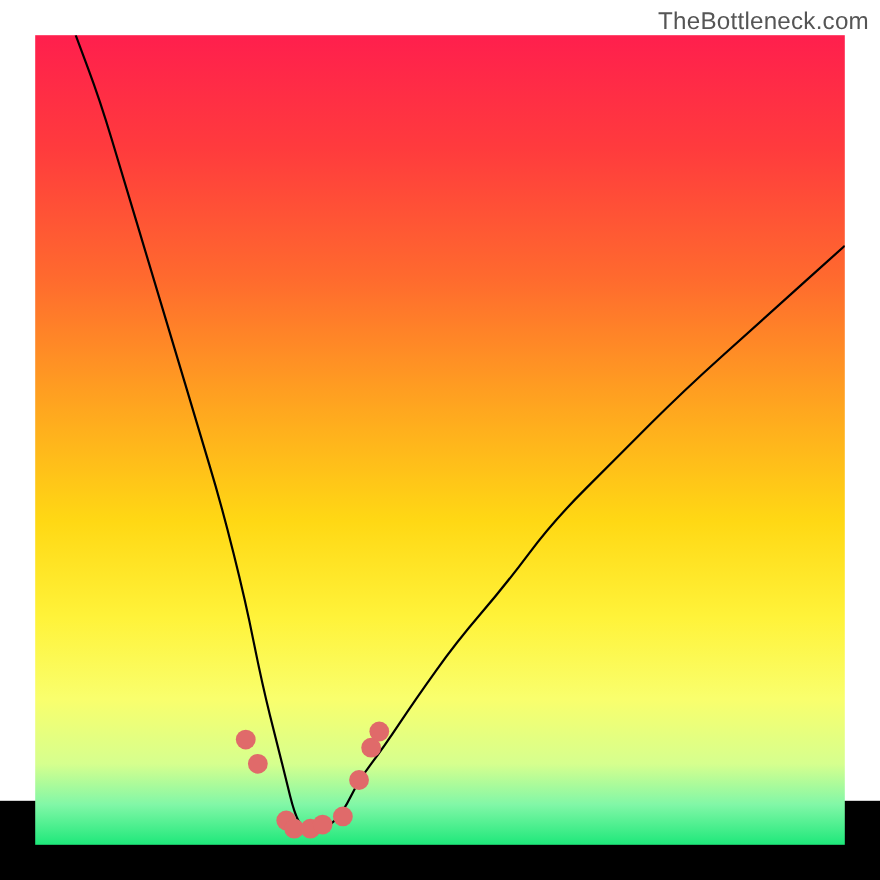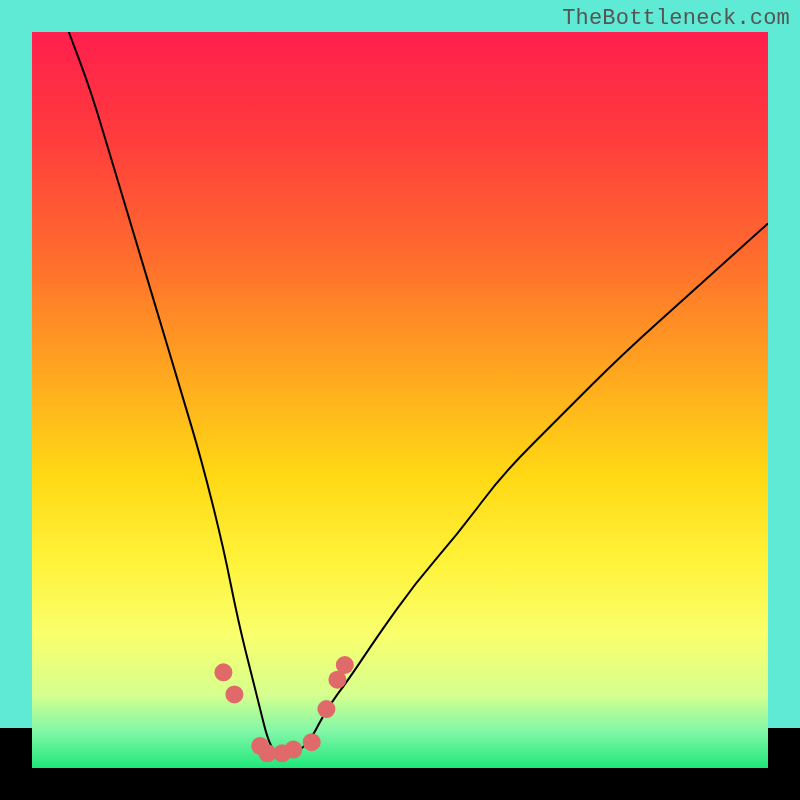--- a/index.html
+++ b/index.html
@@ -8,22 +8,21 @@
     width: 800px;
     height: 800px;
     background: #000;
     overflow: hidden;
     font-family: Arial, Helvetica, sans-serif;
   }
   .frame {
     position: relative;
     width: 800px;
     height: 728px;
-    background: #5eead4;
-    font-family: Liberation Mono, monospace;
+    background: #ffffff;
   }
   .plot-area {
     position: absolute;
     left: 32px;
     top: 32px;
     width: 736px;
     height: 736px;
     overflow: hidden;
     
   }

